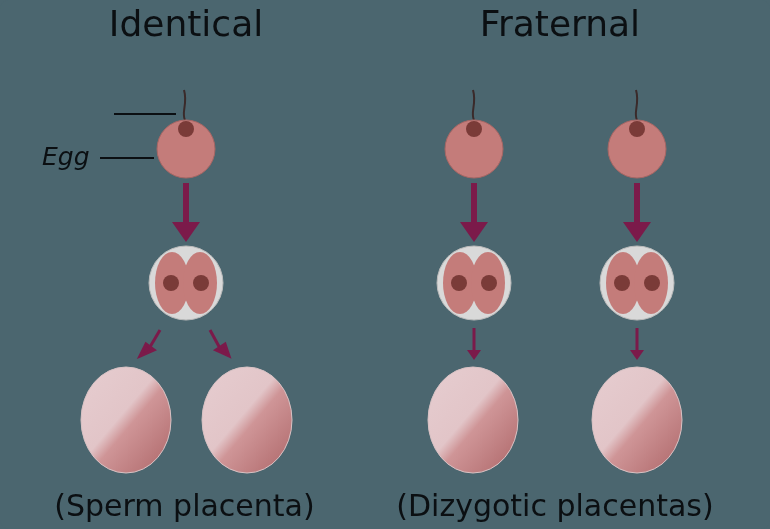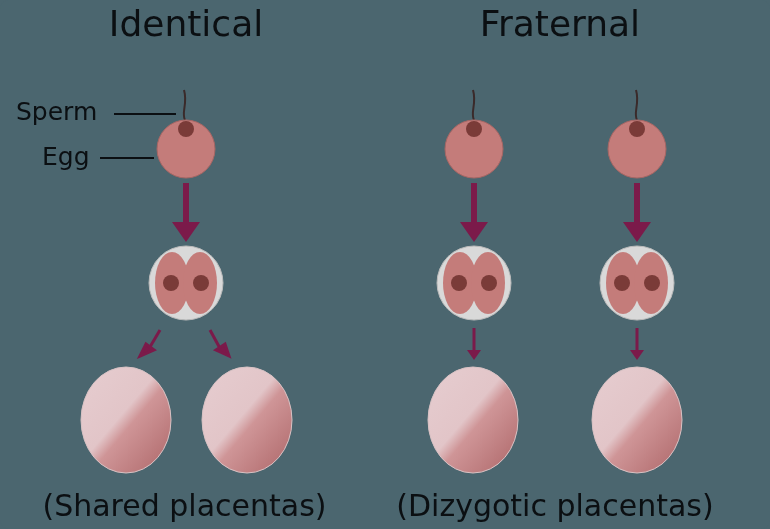--- a/index.html
+++ b/index.html
@@ -101,18 +101,17 @@
     <ellipse cx="637" cy="420" rx="45" ry="53" fill="url(#plac)" stroke="#d8c2c4" stroke-width="1"></ellipse>
   </svg>
 
   <div class="lbl title" style="left:36px; top:5px; width:300px;">
     <div>Identical</div>
   </div>
   <div class="lbl title" style="left:410px; top:5px; width:300px;">
     <div>Fraternal</div>
   </div>
 
-  <div class="lbl side" style="left:16px; top:98px;">Sperm</div>
-  <div class="lbl side" style="left:42px; top:143px;">Egg</div>
+  <div class="lbl side" style="left:42px; top:143px;font-style:italic;">Egg</div>
 
-  <div class="lbl foot" style="left:22px; top:489px; width:325px;">(Shared placentas)</div>
+  <div class="lbl foot" style="left:22px; top:489px; width:325px;">(Sperm placenta)</div>
   <div class="lbl foot" style="left:370px; top:489px; width:370px;">(Dizygotic placentas)</div>
 </div>
 
 </body></html>

